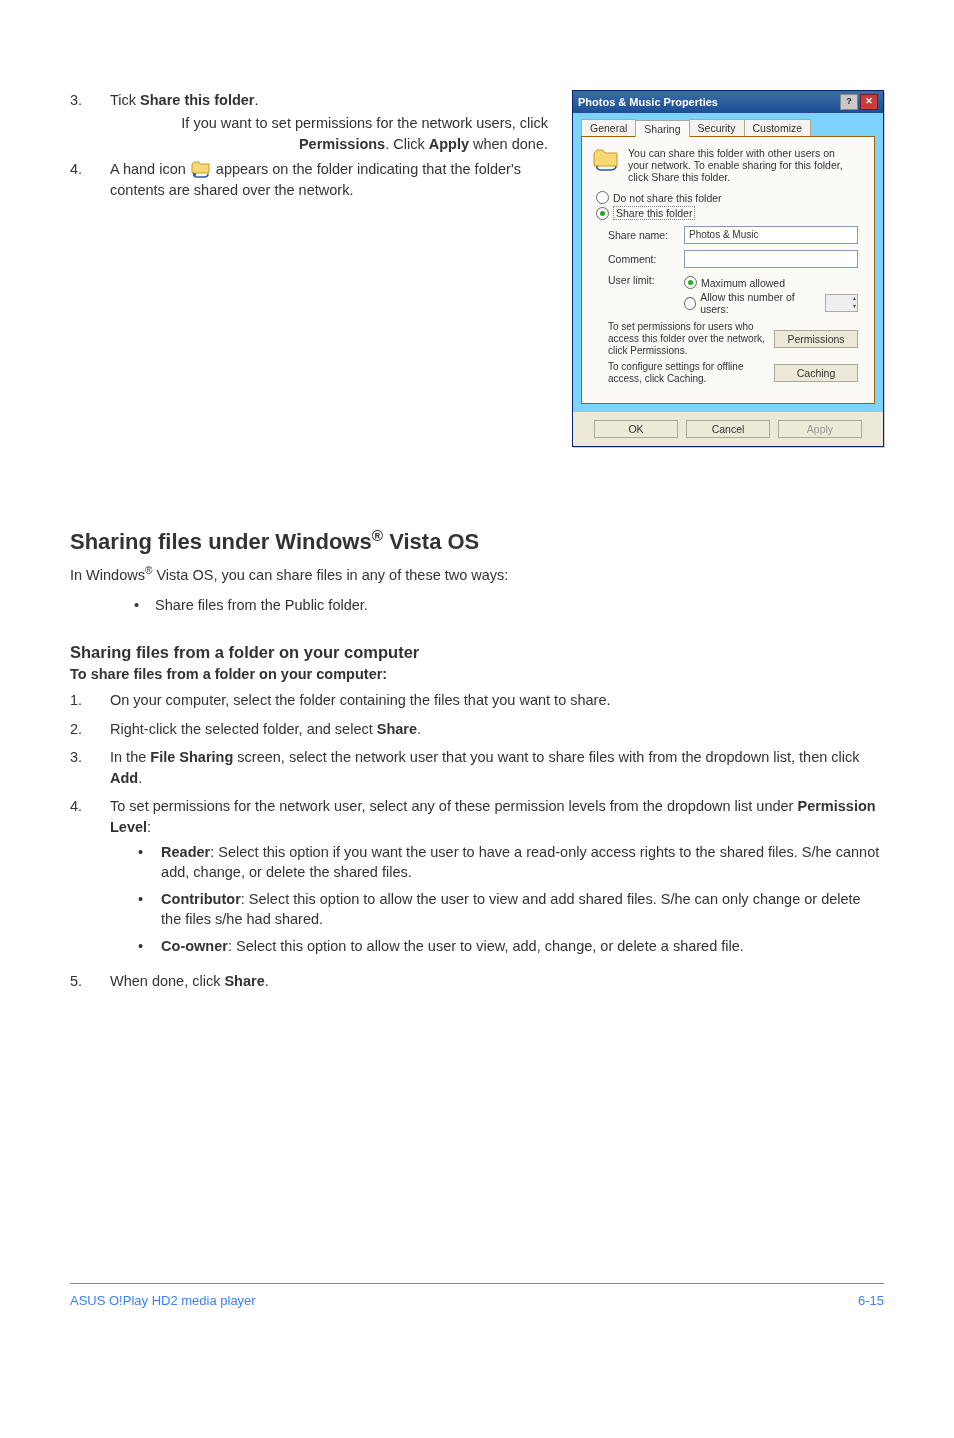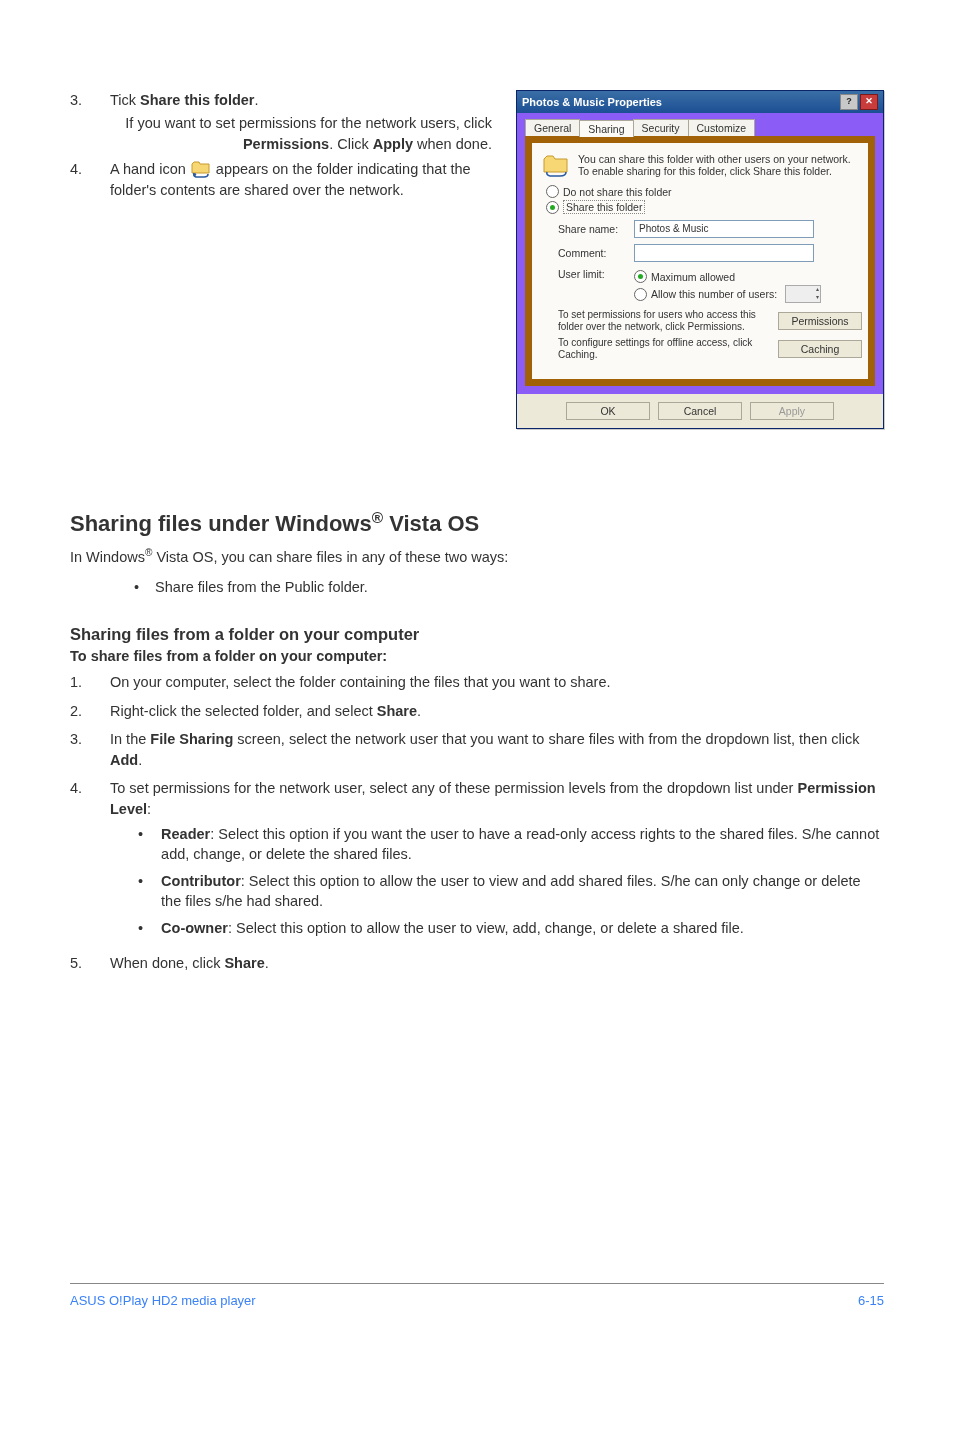--- a/index.html
+++ b/index.html
@@ -20,21 +20,21 @@
     display: flex;
     gap: 24px;
     margin-bottom: 80px;
   }
   .left-col {
     flex: 1;
     font-size: 14.5px;
     line-height: 1.45;
   }
   .right-col {
-    width: 368px;
+    width: 312px;
     flex-shrink: 0;
   }
   ol.main-steps {
     list-style: none;
     padding: 0;
     margin: 0;
   }
   ol.main-steps > li {
     display: flex;
     margin-bottom: 4px;
@@ -85,41 +85,41 @@
     background: #c93c3c;
     border: 1px solid #7a1a1a;
     color: #fff;
     font-size: 9px;
     line-height: 12px;
     text-align: center;
   }
   .winbtn.help { background: #c8c8c8; border-color:#888; color:#222; }
   .dlg-body {
     padding: 6px 8px 8px 8px;
-    background: #8b5cf6;
+    background: #7dd3fc;
   }
   .tabs {
     display: flex;
     font-size: 10.5px;
   }
   .tab {
     border: 1px solid #aca899;
     border-bottom: none;
     background: #f4f3ee;
     padding: 2px 8px;
     margin-right: -1px;
   }
   .tab.active {
     background: #fbfaf7;
     position: relative;
     top: 1px;
   }
   .panel {
-    border: 7px solid #a16207;
-    padding: 10px 6px 14px 10px;
+    border: 1px solid #a16207;
+    padding: 10px 16px 14px 10px;
     background: #fbfaf7;
   }
   .desc-row {
     display: flex;
     gap: 8px;
     align-items: flex-start;
     margin-bottom: 8px;
   }
   .folder-icn {
     width: 28px; height: 24px;

